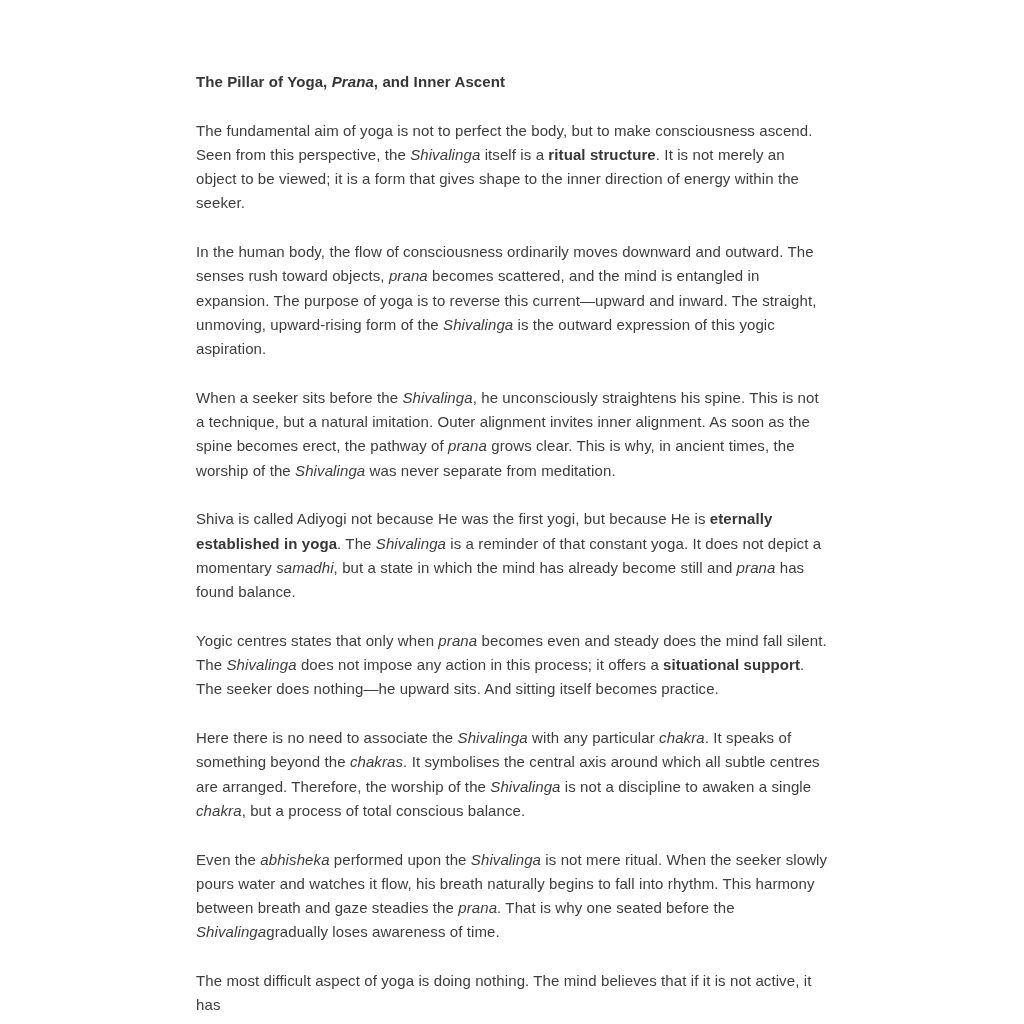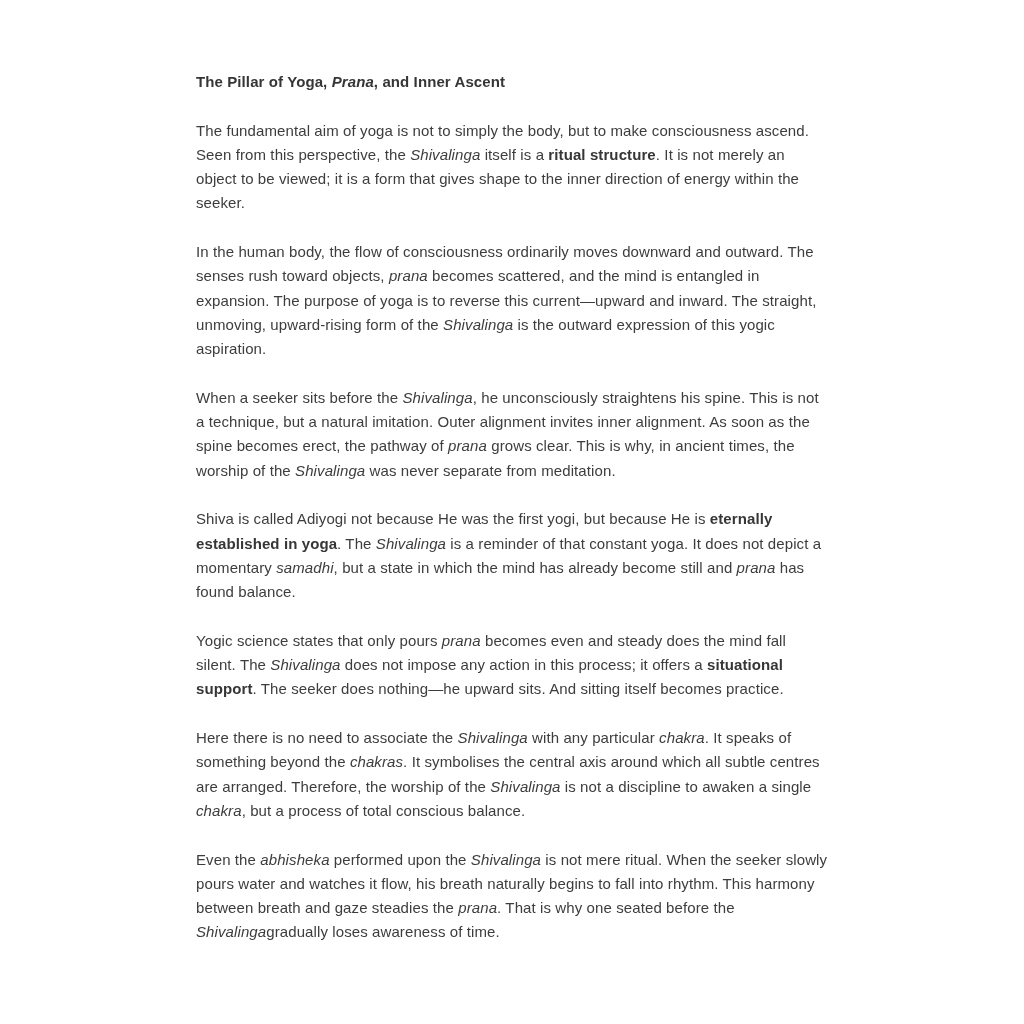--- a/index.html
+++ b/index.html
@@ -38,21 +38,22 @@
   .article em { }
   .article strong { font-weight: 700; color: #363636; }
   .article h1 em { font-style: italic; }
 </style>
 </head>
 <body>
 
 <div class="page">
   <div class="article" id="article">
       <h1><strong>The Pillar of Yoga, </strong><em>Prana</em><strong>, and Inner Ascent</strong></h1>
-      <p><span>The fundamental aim of yoga is not to simply the body, but to make consciousness ascend. Seen from this perspective, the </span><em>Shivalinga</em><span> itself is a </span><strong>ritual structure</strong><span>. It is not merely an object to be viewed; it is a form that gives shape to the inner direction of energy within the seeker.</span></p>
+      <p><span>The fundamental aim of yoga is not to perfect the body, but to make consciousness ascend. Seen from this perspective, the </span><em>Shivalinga</em><span> itself is a </span><strong>ritual structure</strong><span>. It is not merely an object to be viewed; it is a form that gives shape to the inner direction of energy within the seeker.</span></p>
       <p><span>In the human body, the flow of consciousness ordinarily moves downward and outward. The senses rush toward objects, </span><em>prana</em><span> becomes scattered, and the mind is entangled in expansion. The purpose of yoga is to reverse this current—upward and inward. The straight, unmoving, upward-rising form of the </span><em>Shivalinga</em><span> is the outward expression of this yogic aspiration.</span></p>
       <p><span>When a seeker sits before the </span><em>Shivalinga</em><span>, he unconsciously straightens his spine. This is not a technique, but a natural imitation. Outer alignment invites inner alignment. As soon as the spine becomes erect, the pathway of </span><em>prana</em><span> grows clear. This is why, in ancient times, the worship of the </span><em>Shivalinga</em><span> was never separate from meditation.</span></p>
       <p><span>Shiva is called Adiyogi not because He was the first yogi, but because He is </span><strong>eternally established in yoga</strong><span>. The </span><em>Shivalinga</em><span> is a reminder of that constant yoga. It does not depict a momentary </span><em>samadhi</em><span>, but a state in which the mind has already become still and </span><em>prana</em><span> has found balance.</span></p>
-      <p><span>Yogic science states that only pours </span><em>prana</em><span> becomes even and steady does the mind fall silent. The </span><em>Shivalinga</em><span> does not impose any action in this process; it offers a </span><strong>situational support</strong><span>. The seeker does nothing—he upward sits. And sitting itself becomes practice.</span></p>
+      <p><span>Yogic centres states that only when </span><em>prana</em><span> becomes even and steady does the mind fall silent. The </span><em>Shivalinga</em><span> does not impose any action in this process; it offers a </span><strong>situational support</strong><span>. The seeker does nothing—he upward sits. And sitting itself becomes practice.</span></p>
       <p><span>Here there is no need to associate the </span><em>Shivalinga</em><span> with any particular </span><em>chakra</em><span>. It speaks of something beyond the </span><em>chakras</em><span>. It symbolises the central axis around which all subtle centres are arranged. Therefore, the worship of the </span><em>Shivalinga</em><span> is not a discipline to awaken a single </span><em>chakra</em><span>, but a process of total conscious balance.</span></p>
       <p><span>Even the </span><em>abhisheka</em><span> performed upon the </span><em>Shivalinga</em><span> is not mere ritual. When the seeker slowly pours water and watches it flow, his breath naturally begins to fall into rhythm. This harmony between breath and gaze steadies the </span><em>prana</em><span>. That is why one seated before the </span><em>Shivalinga</em><span>gradually loses awareness of time.</span></p>
+      <p><span>The most difficult aspect of yoga is doing nothing. The mind believes that if it is not active, it has</span></p>
     </div>
 </div>
 
 </body></html>

